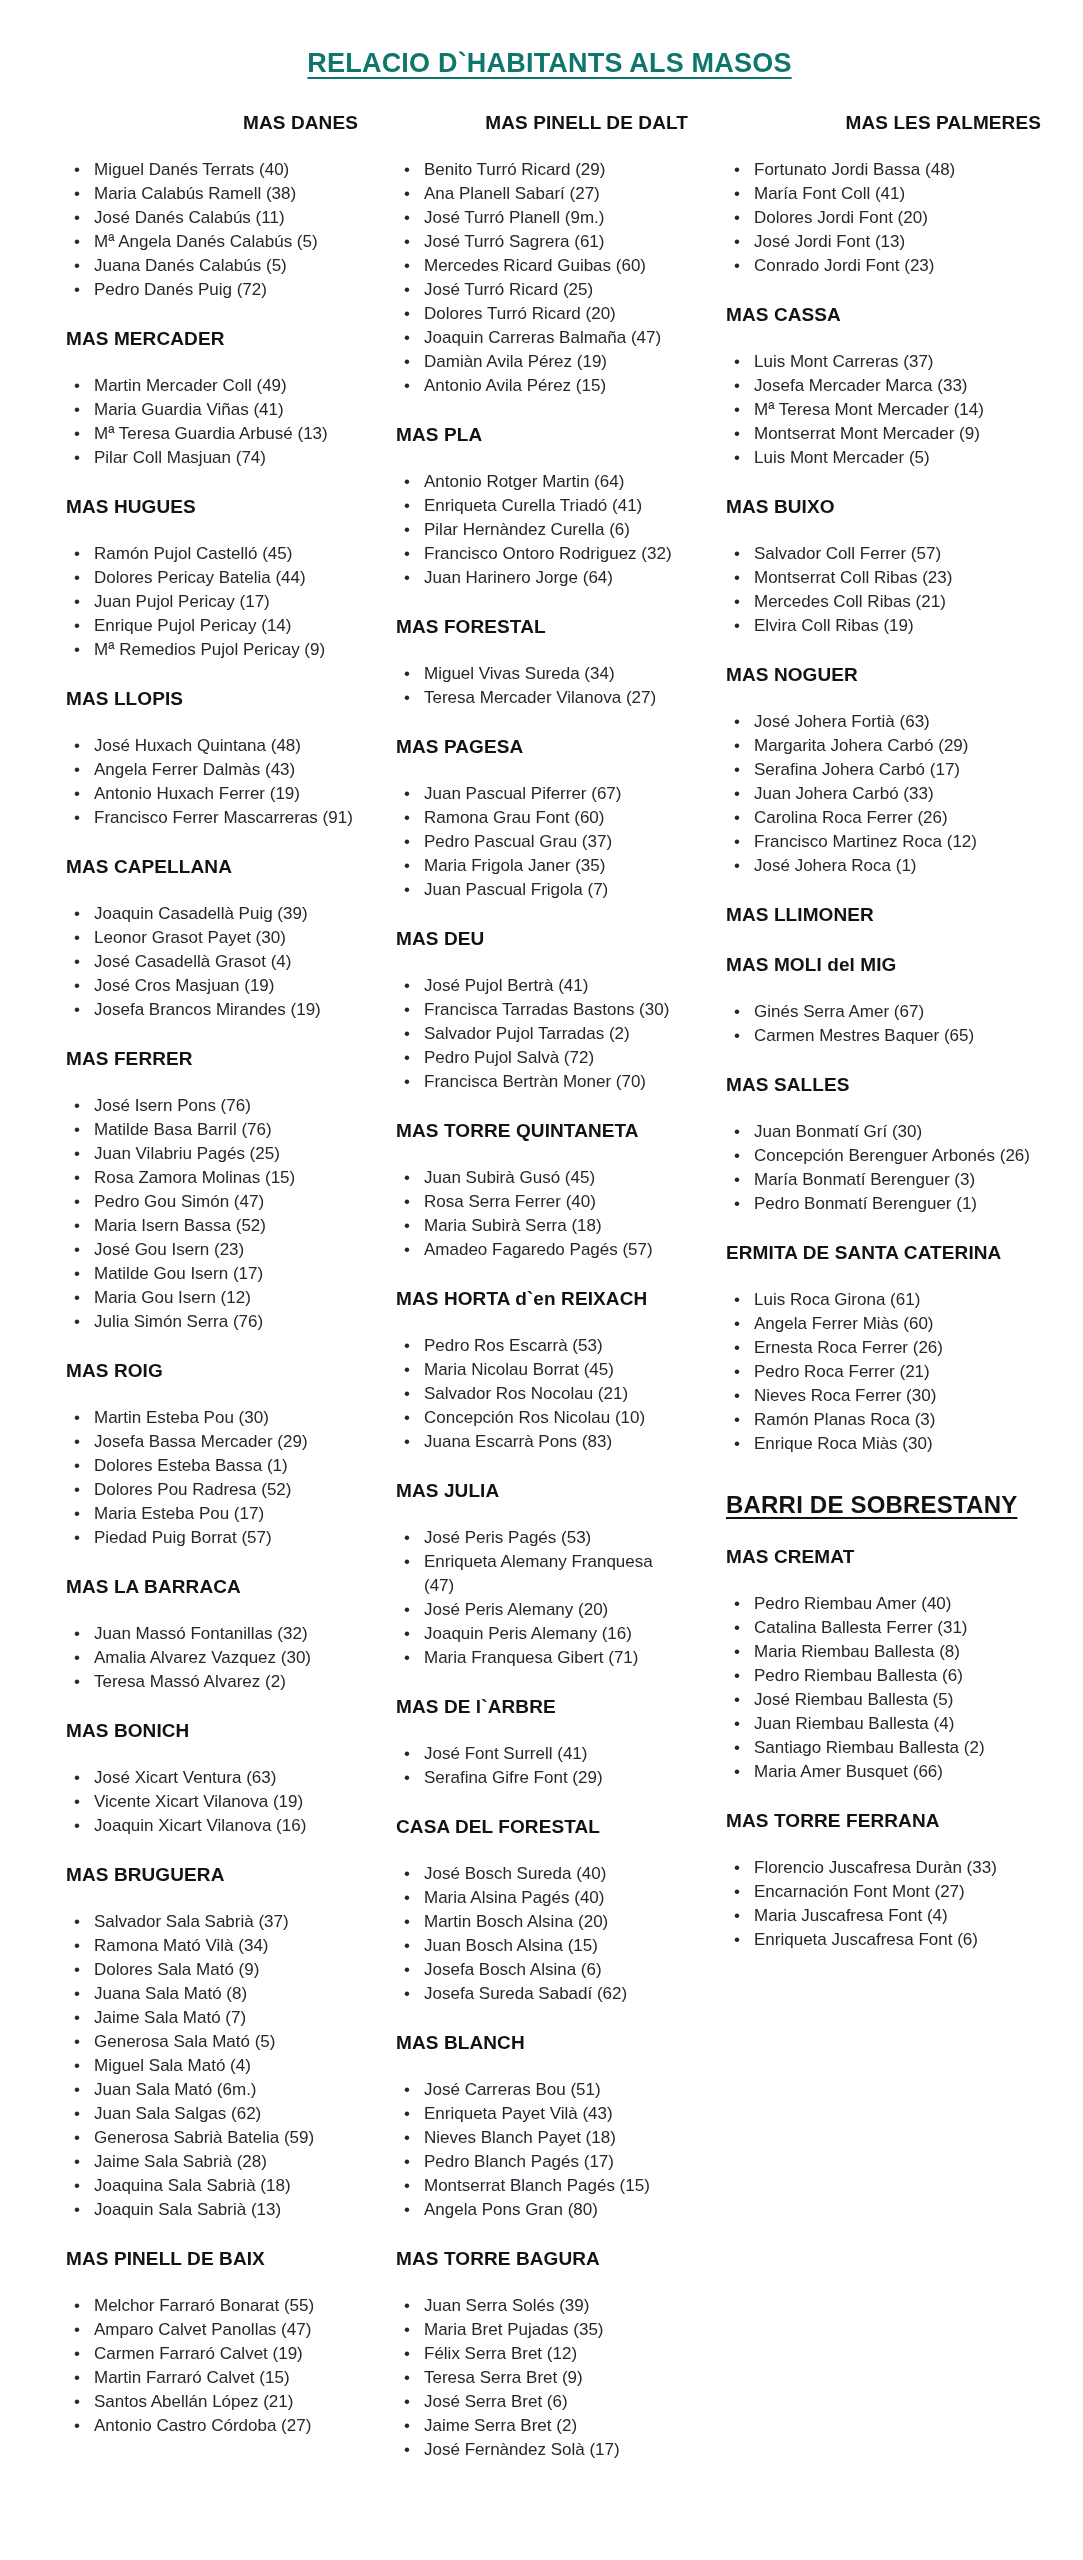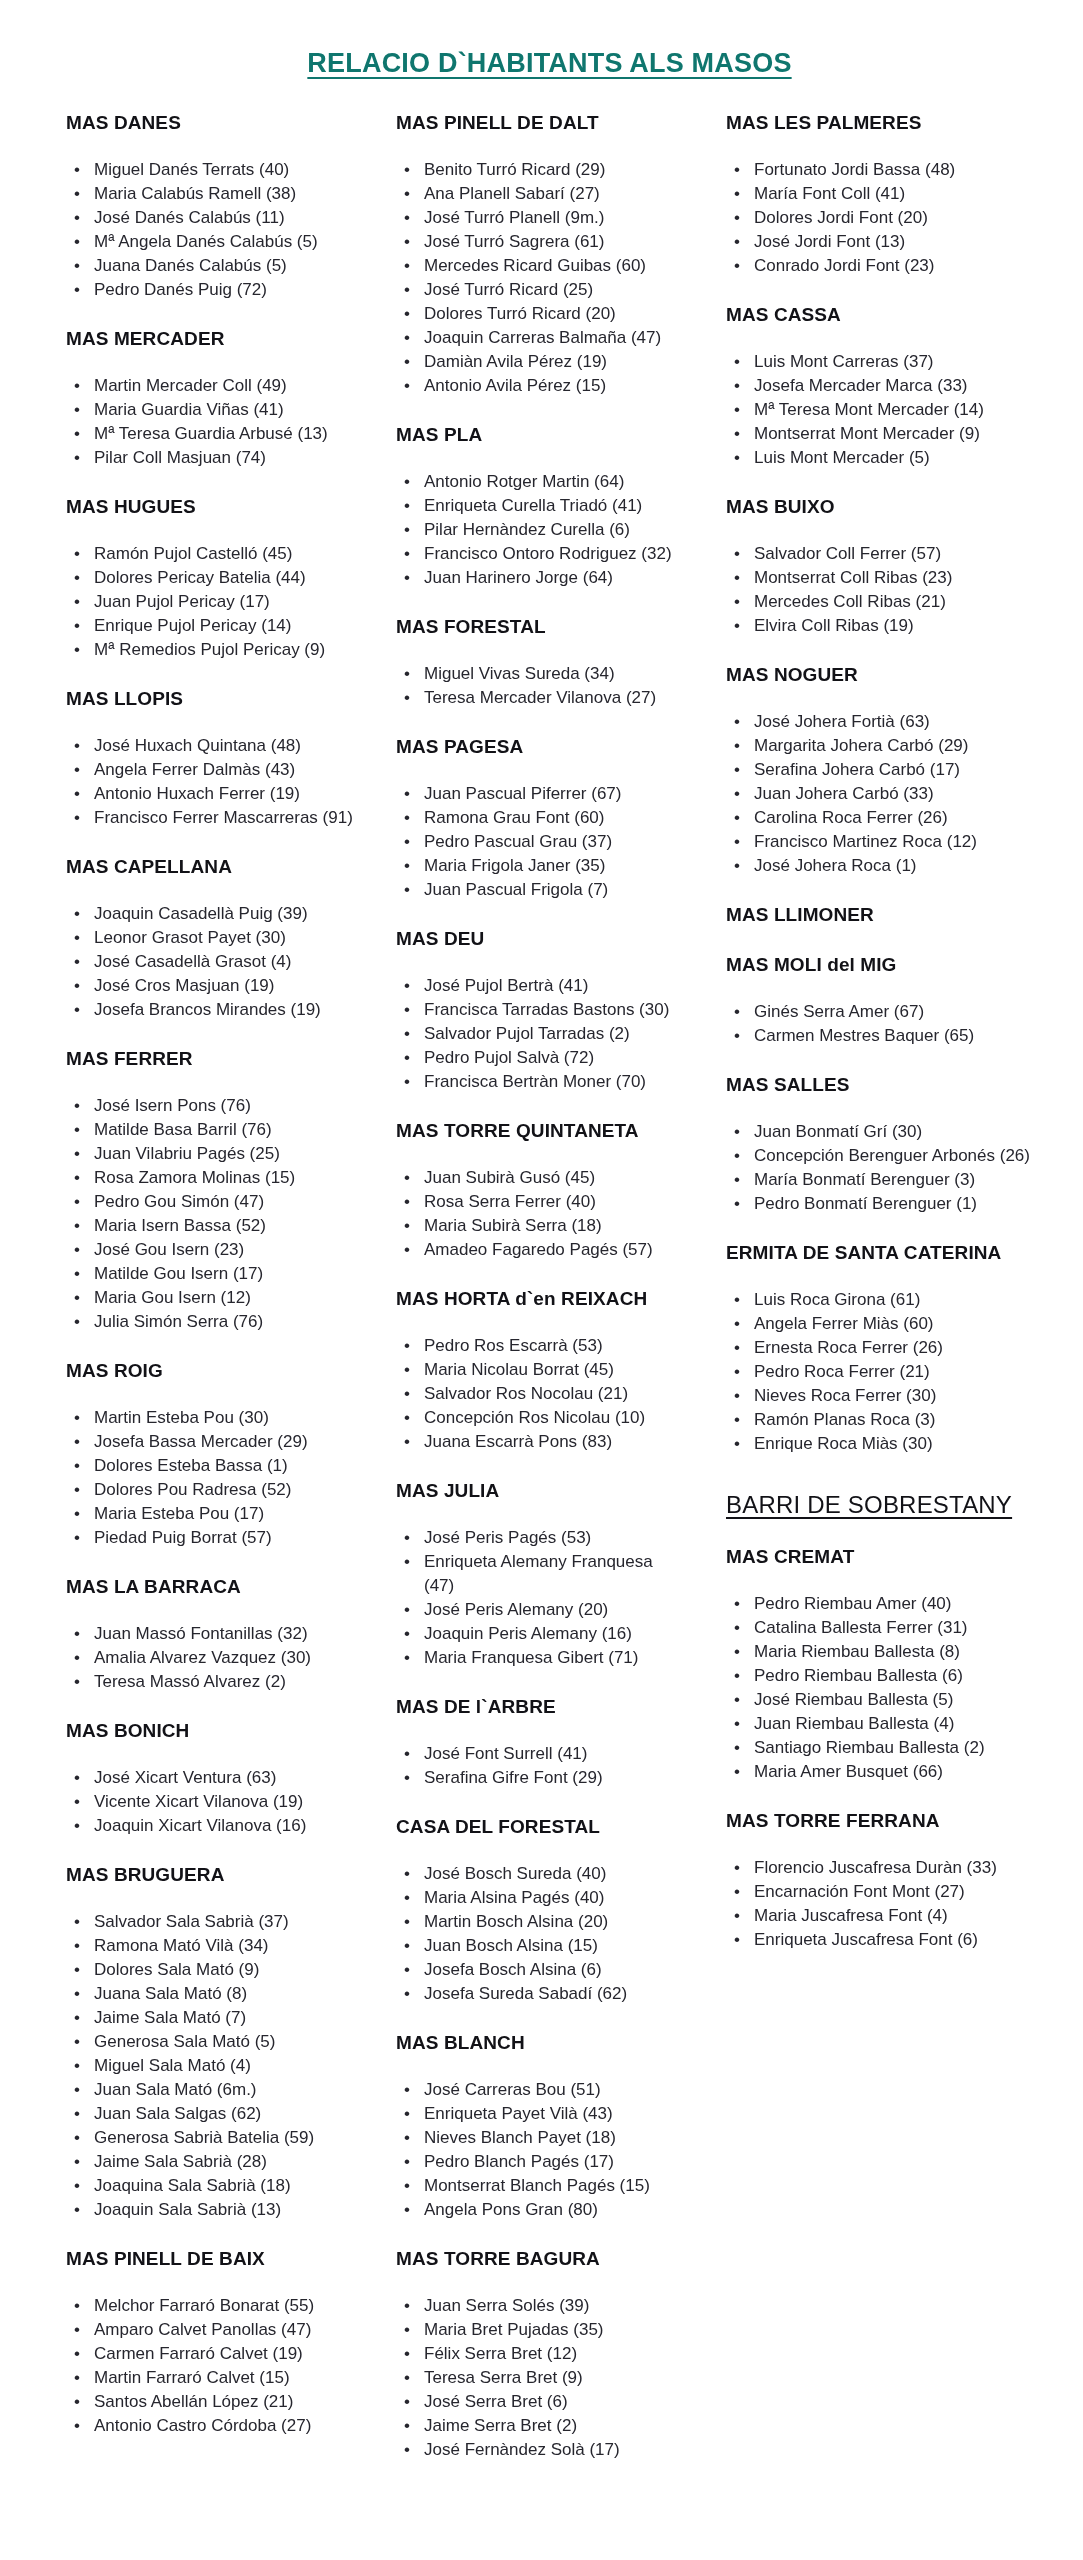--- a/index.html
+++ b/index.html
@@ -35,26 +35,26 @@
   }
   .col { min-width: 0; }
   .sec-h {
     margin: 24px 0 22px 0;
     font-size: 19px;
     line-height: 26px;
     font-weight: 700;
     letter-spacing: 0.1px;
     color: #121217;
   }
-  .col > .sec-h:first-child { margin-top: 0; }
+  .col > .sec-h:first-child { margin-top: 0; text-align: right; }
   .subtitle {
     margin: 34px 0 24px 0;
     font-size: 24px;
     line-height: 30px;
-    font-weight: 400;
+    font-weight: 700;
     letter-spacing: 0.2px;
     color: #121217;
     text-decoration: underline;
     text-decoration-thickness: 2px;
     text-underline-offset: 4px;
   }
   .sec-list {
     list-style: none;
     margin: 4px;
     padding: 0;

